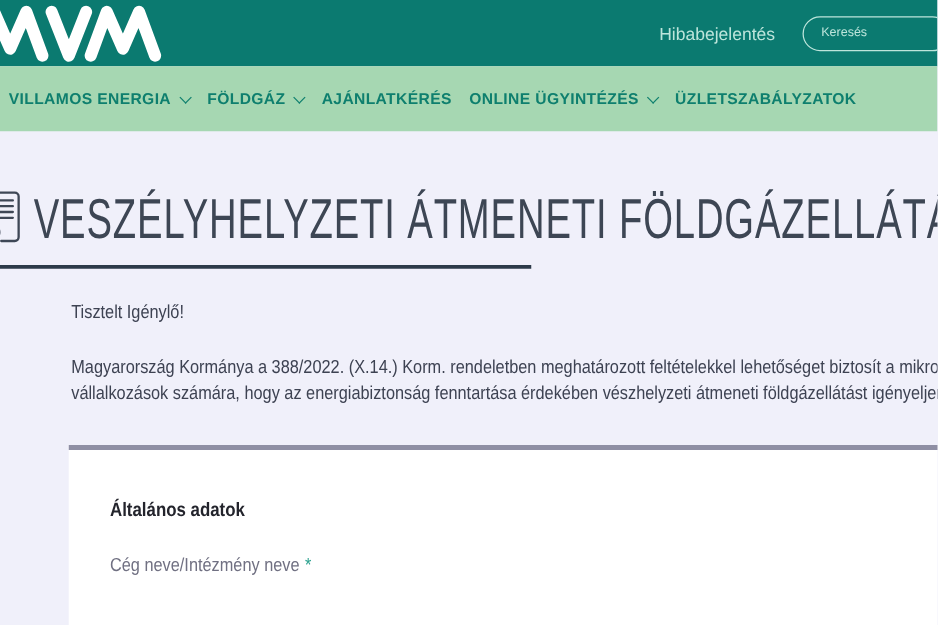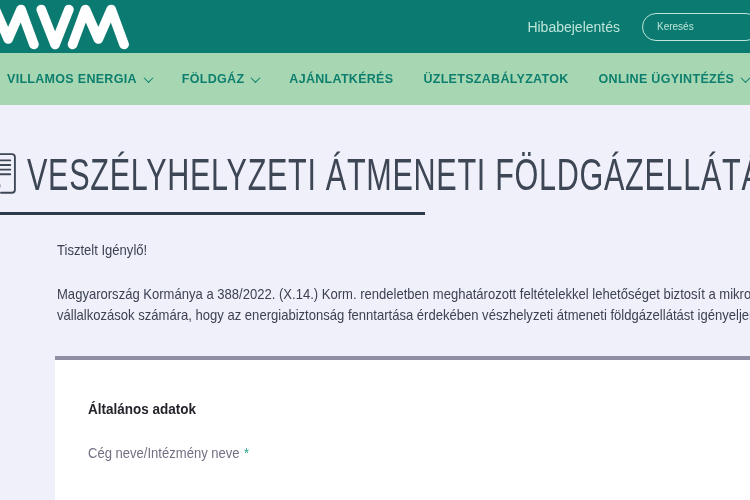--- a/index.html
+++ b/index.html
@@ -26,21 +26,21 @@
   .fault-link{color:var(--header_link);font-size:14px;white-space:nowrap;cursor:pointer;}
   .search-pill{
     width:118px;height:28px;margin-right:-10px;
     border:1.5px solid var(--header_link);border-radius:15px;
     display:flex;align-items:center;padding-left:14px;cursor:pointer;
   }
   .search-pill span{color:var(--header_link);font-size:10px;}
   
   .nav{
     height:52px;background:var(--nav_bg);
-    display:flex;align-items:center;gap:30px;padding-left:7px;
+    display:flex;align-items:center;gap:14px;padding-left:7px;
   }
   .nav-item{
     display:flex;align-items:center;gap:8px;cursor:pointer;
     color:var(--nav_text);font-size:12.5px;font-weight:700;letter-spacing:.3px;
     white-space:nowrap;
   }
   .chev{
     width:7px;height:7px;border-right:1.8px solid var(--nav_text);
     border-bottom:1.8px solid var(--nav_text);
     transform:rotate(45deg) translate(-1px,-1px);flex:0 0 auto;
@@ -96,25 +96,25 @@
     <span class="chev"></span>
   </div>
   <div class="nav-item">
     <span>FÖLDGÁZ</span>
     <span class="chev"></span>
   </div>
   <div class="nav-item">
     <span>AJÁNLATKÉRÉS</span>
   </div>
   <div class="nav-item">
-    <span>ÜZLETSZABÁLYZATOK</span>
+    <span>ONLINE ÜGYINTÉZÉS</span>
+    <span class="chev"></span>
   </div>
   <div class="nav-item">
-    <span>ONLINE ÜGYINTÉZÉS</span>
-    <span class="chev"></span>
+    <span>ÜZLETSZABÁLYZATOK</span>
   </div>
 </div>
 
 <div class="main">
 
   <div class="title-row">
     <svg class="cert-icon" width="34" height="46" viewBox="0 0 44 58" fill="none" stroke="#3e4756" stroke-width="2.4" stroke-linecap="round" stroke-linejoin="round">
       <path d="M6 6 a4 4 0 0 1 4 -4 h26 a4 4 0 0 1 4 4 v42 a4 4 0 0 1 -4 4 h-14"></path>
       <line x1="12" y1="10" x2="34" y2="10"></line>
       <line x1="12" y1="16" x2="34" y2="16"></line>

